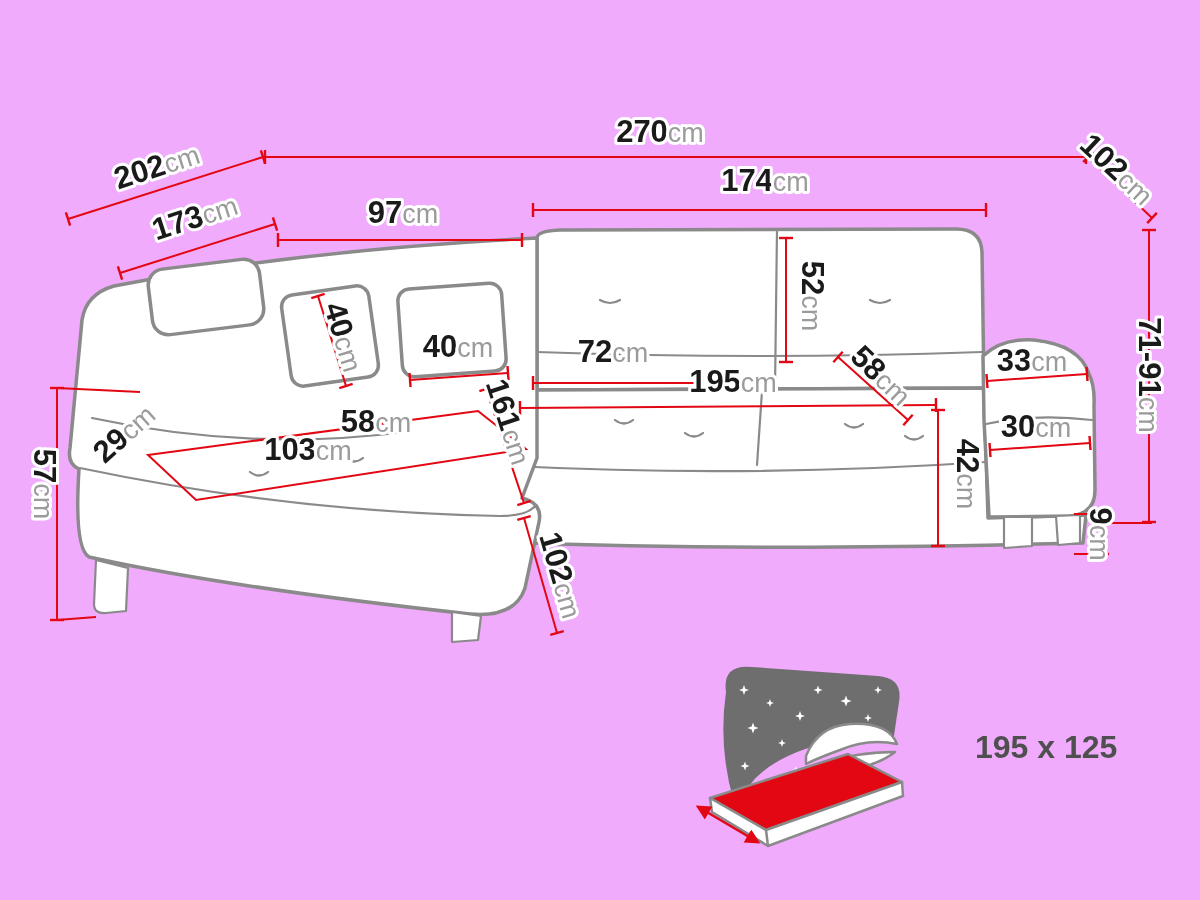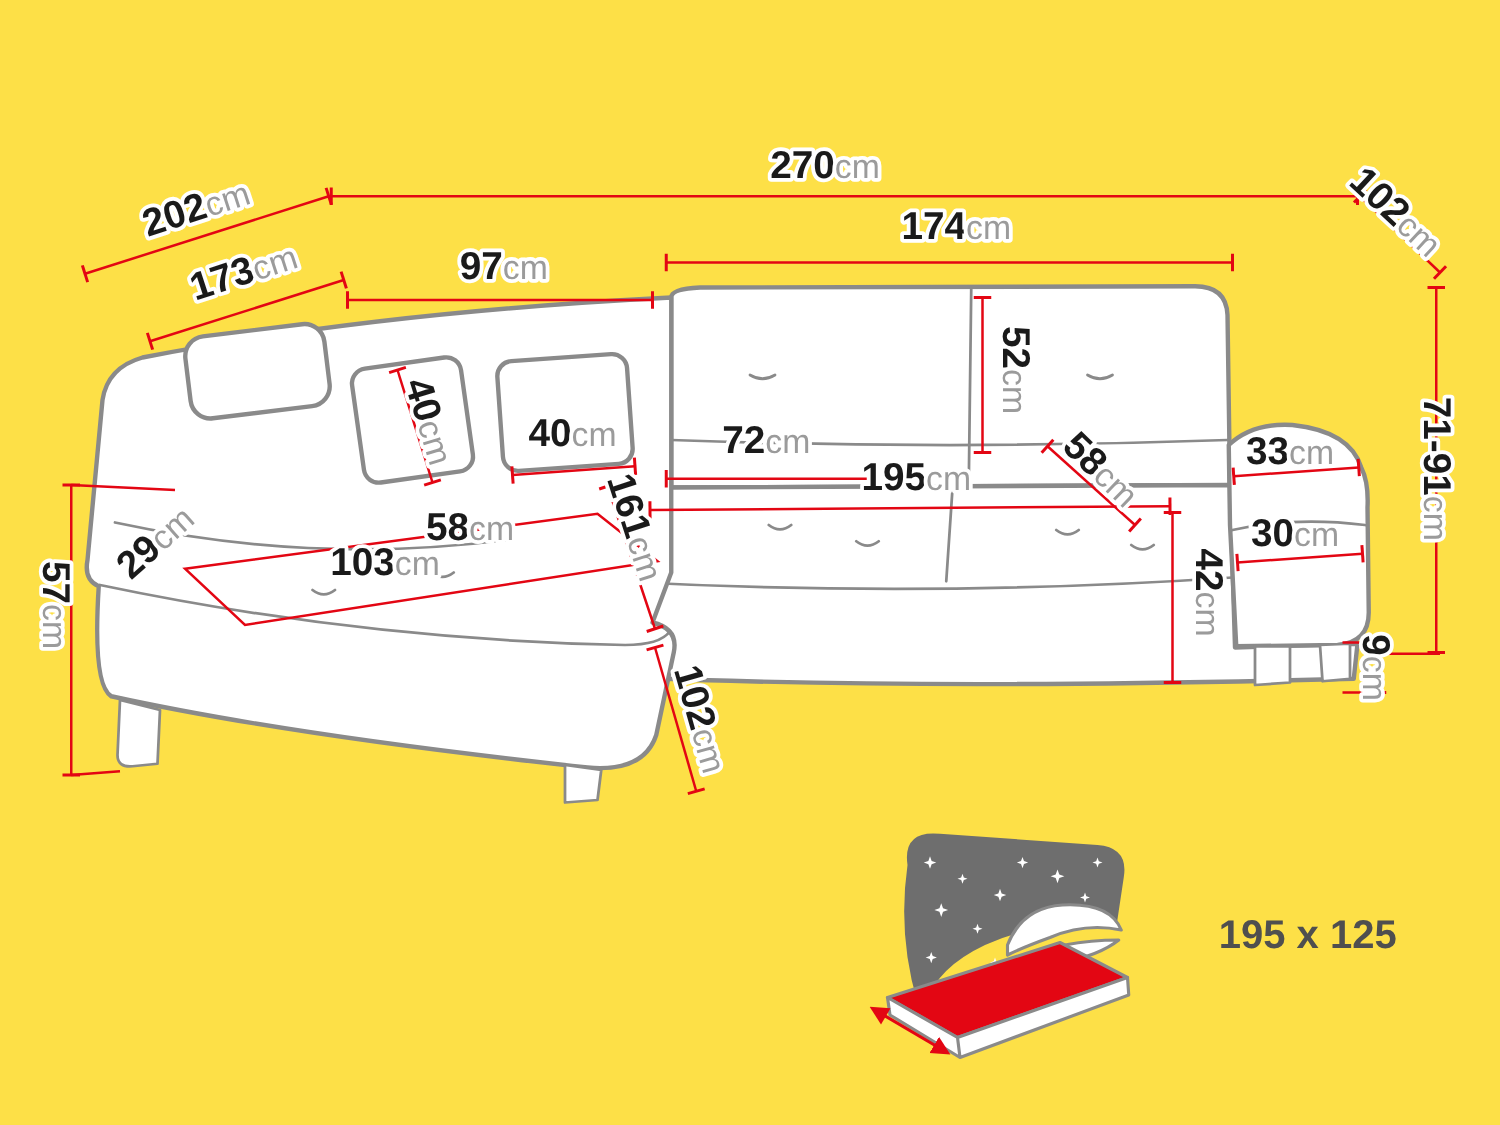--- a/index.html
+++ b/index.html
@@ -1,16 +1,16 @@
 <!DOCTYPE html>
 <html><head>
 <meta charset="utf-8">
 <style>
   html,body { margin:0; padding:0; background:#ffffff; }
-  .canvas { position:relative; width:1200px; height:900px; background:#fde047; overflow:hidden; }
+  .canvas { position:relative; width:1200px; height:900px; background:#f0abfc; overflow:hidden; }
   svg { position:absolute; left:0; top:0; }
 
   
   .gray  { stroke:#8a8a8a; stroke-width:3.5; fill:none; stroke-linecap:round; stroke-linejoin:round; }
   .grayf { stroke:#8a8a8a; stroke-width:3.5; fill:#ffffff; stroke-linecap:round; stroke-linejoin:round; }
   .thin  { stroke-width:2.2; }
 
   
   .red   { stroke:#e30613; stroke-width:2; fill:none; }
   .redA  { stroke:#e30613; stroke-width:2.5; fill:none; }

